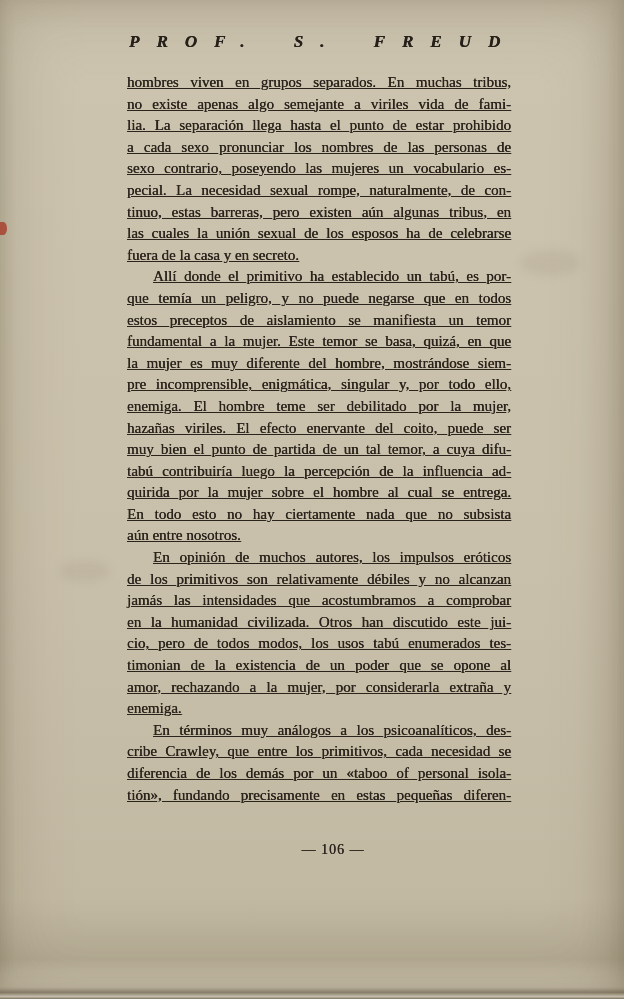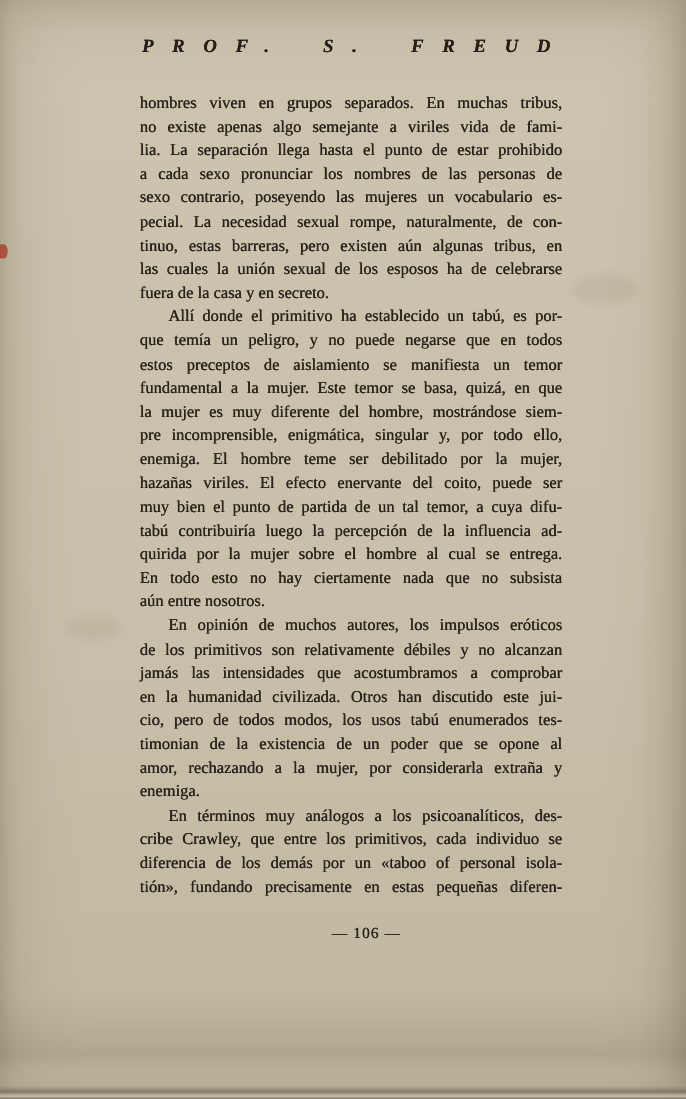--- a/index.html
+++ b/index.html
@@ -15,23 +15,24 @@
   }
   .header{
     position:absolute;left:129px;top:32px;width:384px;
     font-style:italic;font-weight:bold;
     font-size:17px;letter-spacing:17px;word-spacing:11px;
     white-space:nowrap;
     color:#26201a;
     text-shadow:0.3px 0 0 currentColor;
   }
   .body-text{
-    position:absolute;left:127px;top:84px;width:384px;
+    position:absolute;left:127px;top:72px;width:384px;
     font-size:15px;line-height:21.6px;
     text-shadow:0.3px 0 0 currentColor;
+    text-decoration:underline;
   }
   .para{margin:0;padding:0;}
   .line{
     white-space:nowrap;
     text-align:justify;
     text-align-last:justify;
   }
   .line.last{
     text-align:right;
     text-align-last:left;
@@ -98,21 +99,21 @@
         <div class="line">de los primitivos son relativamente débiles y no alcanzan</div>
         <div class="line">jamás las intensidades que acostumbramos a comprobar</div>
         <div class="line">en la humanidad civilizada. Otros han discutido este jui-</div>
         <div class="line">cio, pero de todos modos, los usos tabú enumerados tes-</div>
         <div class="line">timonian de la existencia de un poder que se opone al</div>
         <div class="line">amor, rechazando a la mujer, por considerarla extraña y</div>
         <div class="line last">enemiga.</div>
       </div>
       <div class="para">
         <div class="line indent">En términos muy análogos a los psicoanalíticos, des-</div>
-        <div class="line">cribe Crawley, que entre los primitivos, cada individuo se</div>
+        <div class="line">cribe Crawley, que entre los primitivos, cada necesidad se</div>
         <div class="line">diferencia de los demás por un «taboo of personal isola-</div>
         <div class="line">tión», fundando precisamente en estas pequeñas diferen-</div>
       </div>
     </div>
 
   <div class="footer">— 106 —</div>
 
   <div class="bottom-edge"></div>
 </div>
 

